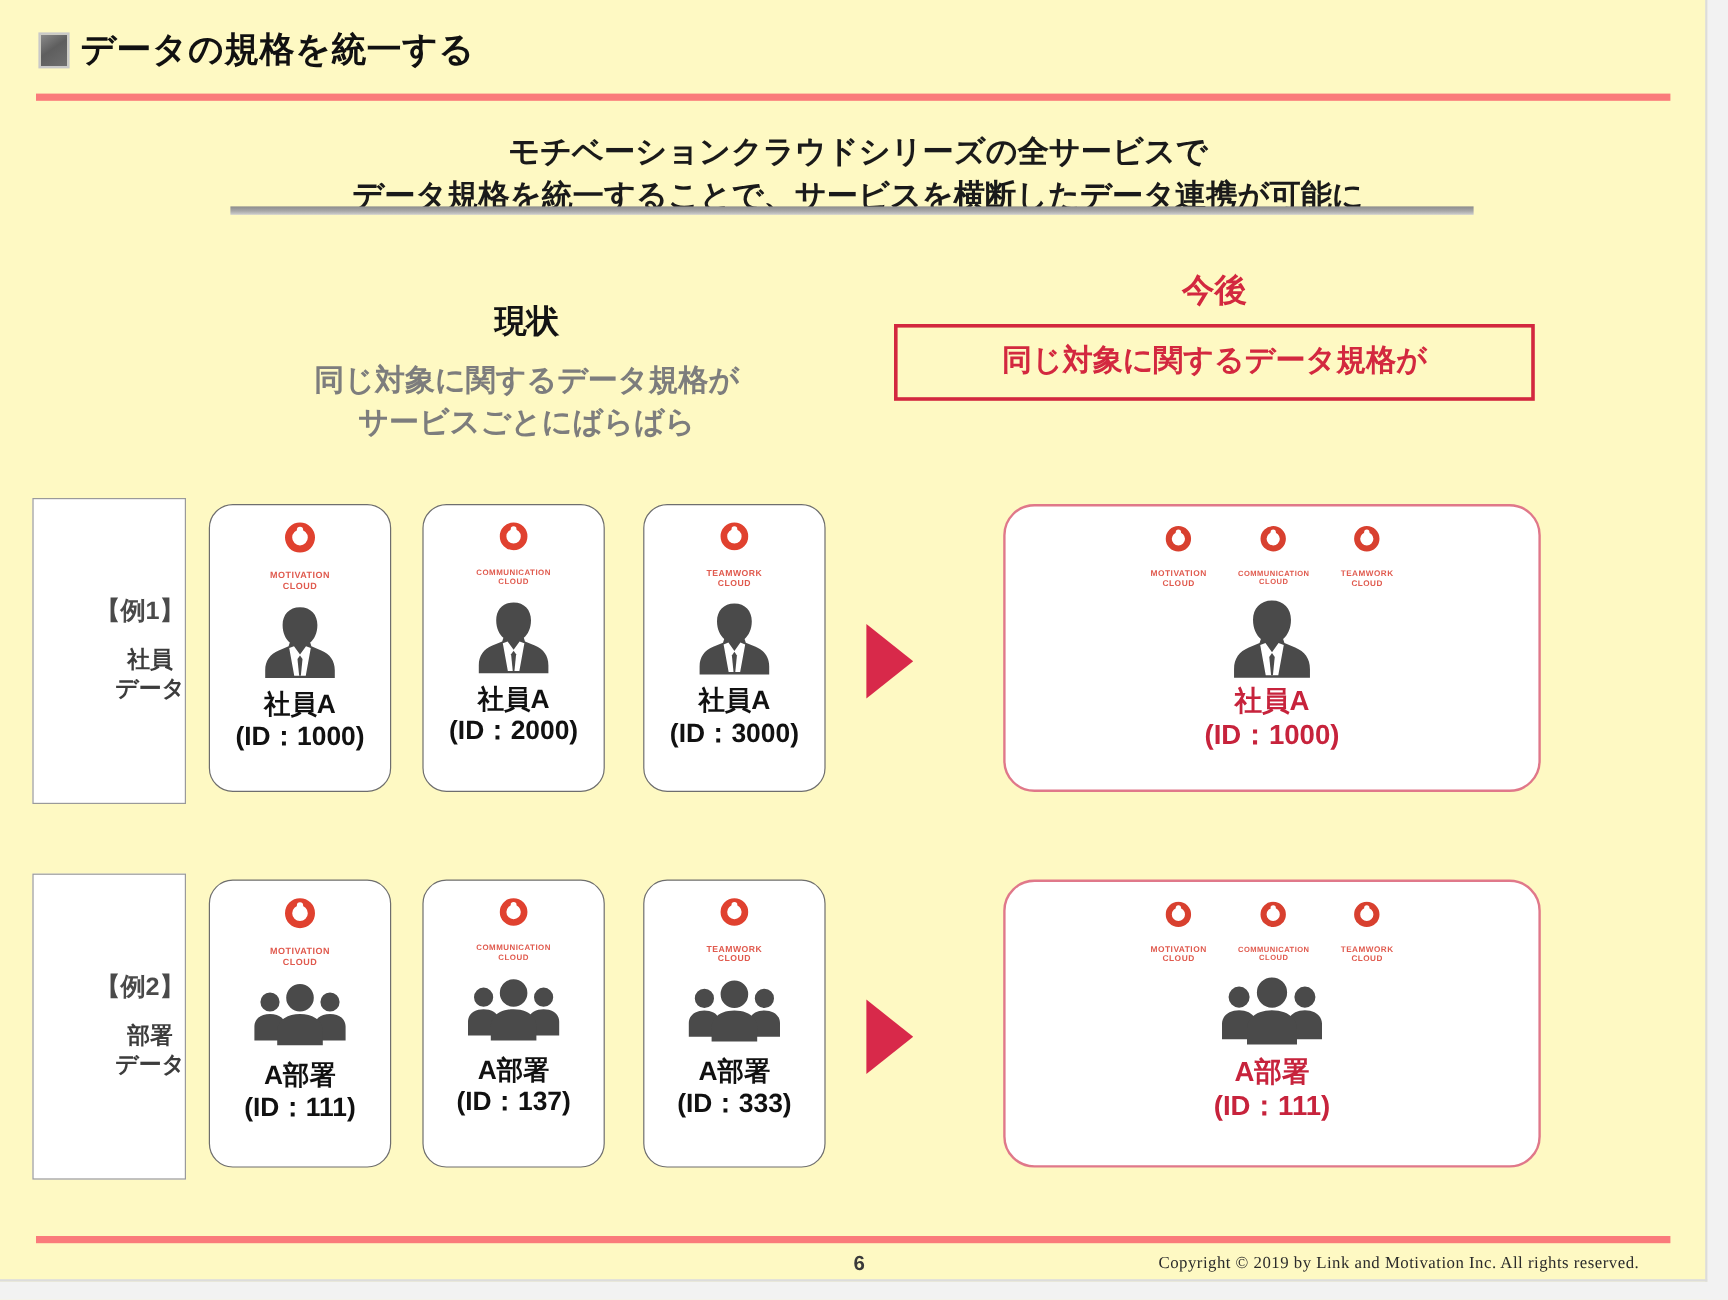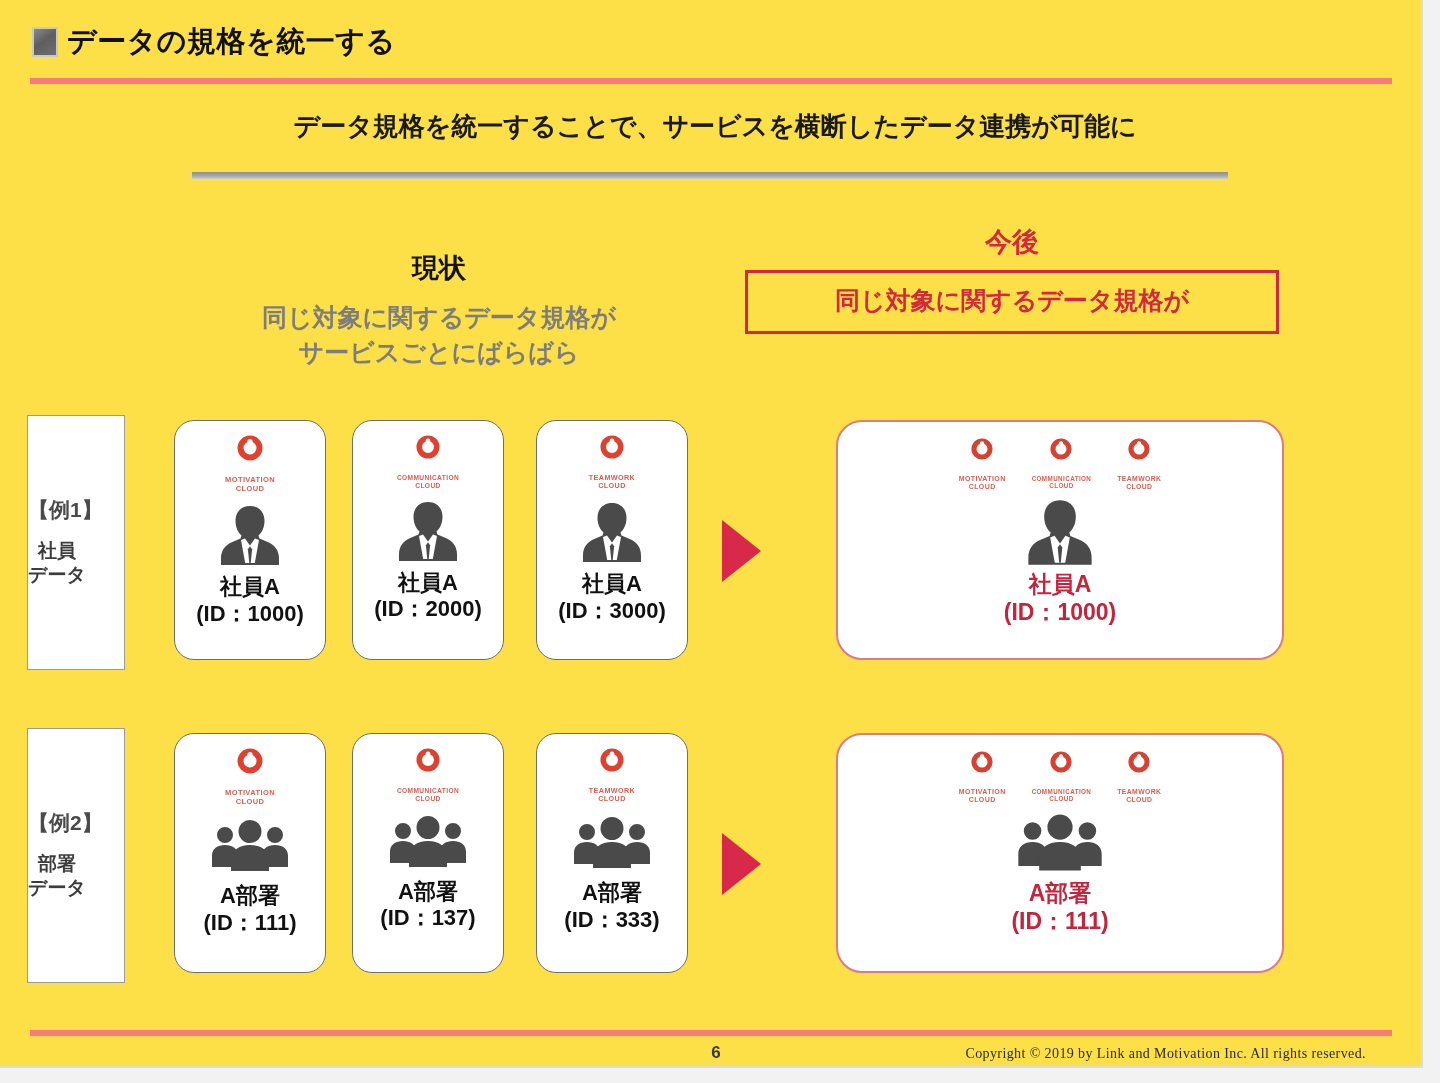--- a/index.html
+++ b/index.html
@@ -12,21 +12,21 @@
     height: 1083px;
     font-family: "Liberation Sans", "DejaVu Sans", sans-serif;
     overflow: hidden;
   }
   .slide {
     position: absolute;
     left: 0;
     top: 0;
     width: 1421px;
     height: 1066px;
-    background: #fde047;
+    background: #fef9c3;
     border-right: 2px solid #dcdcdc;
     border-bottom: 2px solid #dcdcdc;
     overflow: hidden;
   }
   .page-gutter {
     position: absolute;
     left: 1423px;
     top: 0;
     width: 17px;
     height: 1083px;
@@ -144,28 +144,28 @@
     left: 0;
     width: 1421px;
   }
   .row-1 { top: 415px; height: 255px; }
   .row-2 { top: 728px; height: 255px; }
 
   .row-label {
     position: absolute;
     left: 27px;
     top: 0;
-    width: 98px;
+    width: 128px;
     height: 100%;
     border: 1px solid #9a9a9a;
     box-sizing: border-box;
     background: #ffffff;
     display: flex;
     flex-direction: column;
-    align-items: flex-start;
+    align-items: flex-end;
     justify-content: center;
     gap: 18px;
   }
   .row-label .ex {
     font-size: 21px;
     font-weight: bold;
     color: #4a4a4a;
     line-height: 1.1;
   }
   .row-label .nm {
@@ -307,20 +307,21 @@
 
 <div class="slide">
 
   <div class="slide-title">
     <span class="title-bullet"></span>
     <span class="title-text">データの規格を統一する</span>
   </div>
   <div class="header-rule"></div>
 
   <div class="main-heading">
+    <div class="line">モチベーションクラウドシリーズの全サービスで</div>
     <div class="line">データ規格を統一することで、サービスを横断したデータ連携が可能に</div>
   </div>
   <div class="heading-underline"></div>
 
   <div class="col-head-left">
     <div class="kicker">現状</div>
     <div class="sub">
       <div>同じ対象に関するデータ規格が</div>
       <div>サービスごとにばらばら</div>
     </div>

